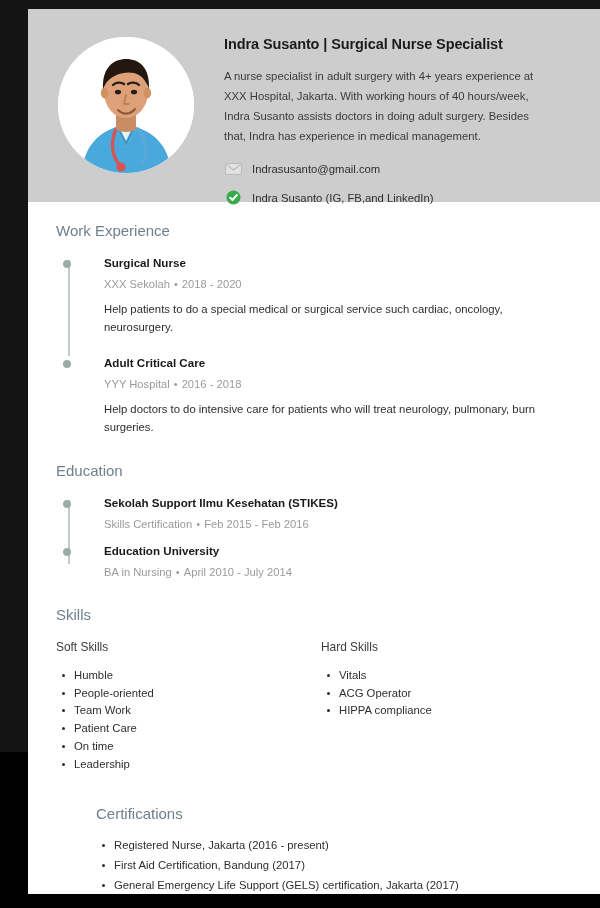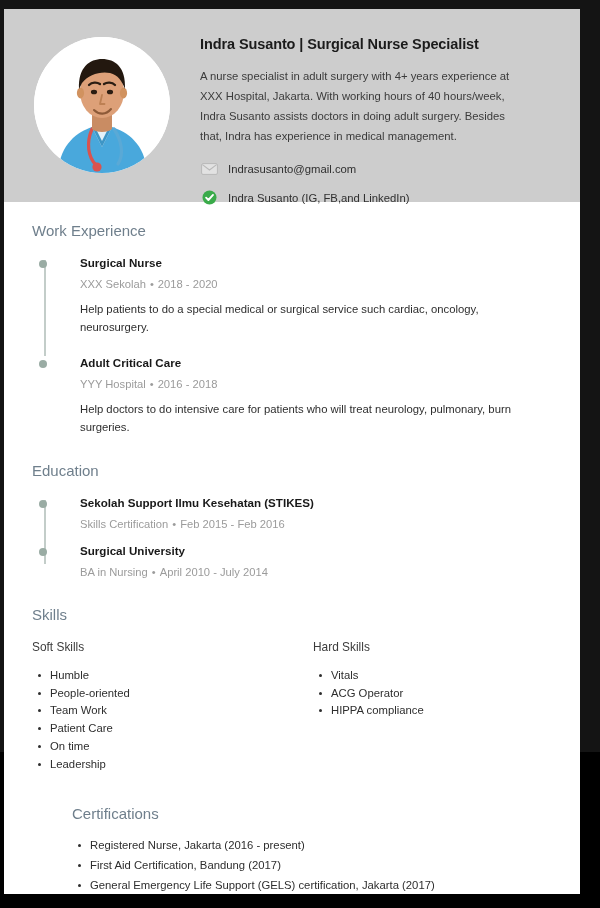--- a/index.html
+++ b/index.html
@@ -9,21 +9,21 @@
     height: 908px;
     background: #000000;
     font-family: "Liberation Sans", sans-serif;
   }
 
   .frame {
     position: relative;
     width: 600px;
     height: 752px;
     background: #141414;
-    padding: 9px 12px 14px 4px;
+    padding: 9px 12px 14px 28px;
   }
 
   .page {
     position: relative;
     width: 576px;
     height: 885px;
     background: #ffffff;
     overflow: hidden;
   }
 
@@ -148,21 +148,21 @@
   .tl-meta .sep { padding: 0 4px; }
 
   .tl-desc {
     font-size: 11.3px;
     line-height: 1.55;
     color: #2e2e2e;
     max-width: 470px;
   }
 
   
-  .skills-cols { display: flex; gap: 16px; }
+  .skills-cols { display: flex; }
   .skills-col { flex: 0 0 265px; }
 
   .sub-title {
     font-size: 11.9px;
     color: #3c3c3c;
     margin-bottom: 13px;
   }
 
   ul.bullets { list-style: none; }
 
@@ -293,21 +293,21 @@
         <div class="tl-item" style="margin-bottom:14px;">
           <span class="tl-dot"></span>
           <div class="tl-role">Sekolah Support Ilmu Kesehatan (STIKES)</div>
           <div class="tl-meta" style="margin-bottom:6px;">
             <span>Skills Certification</span><span class="sep">•</span><span>Feb 2015 - Feb 2016</span>
           </div>
         </div>
 
         <div class="tl-item">
           <span class="tl-dot"></span>
-          <div class="tl-role">Surgical University</div>
+          <div class="tl-role">Education University</div>
           <div class="tl-meta" style="margin-bottom:0;">
             <span>BA in Nursing</span><span class="sep">•</span><span>April 2010 - July 2014</span>
           </div>
         </div>
       </div>
     </div>
 
     <div class="section" style="padding-top:28px;">
       <div class="section-title">Skills</div>
       <div class="skills-cols">

